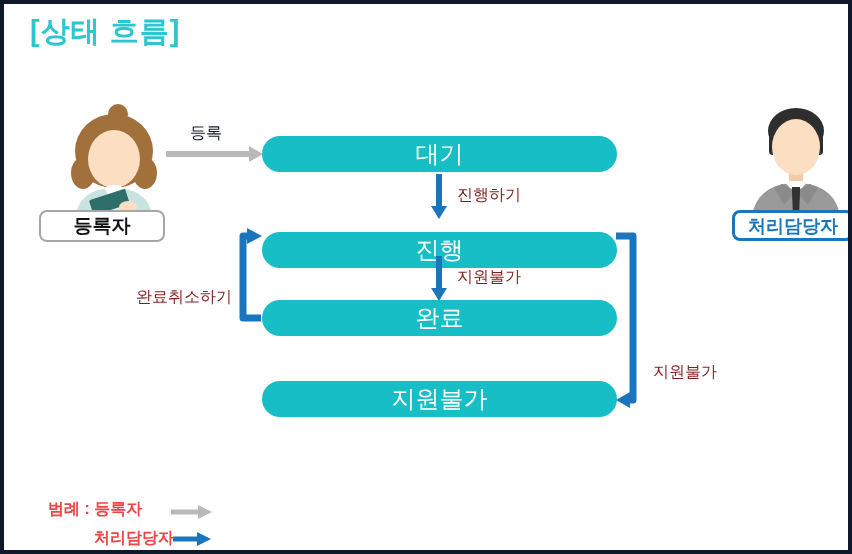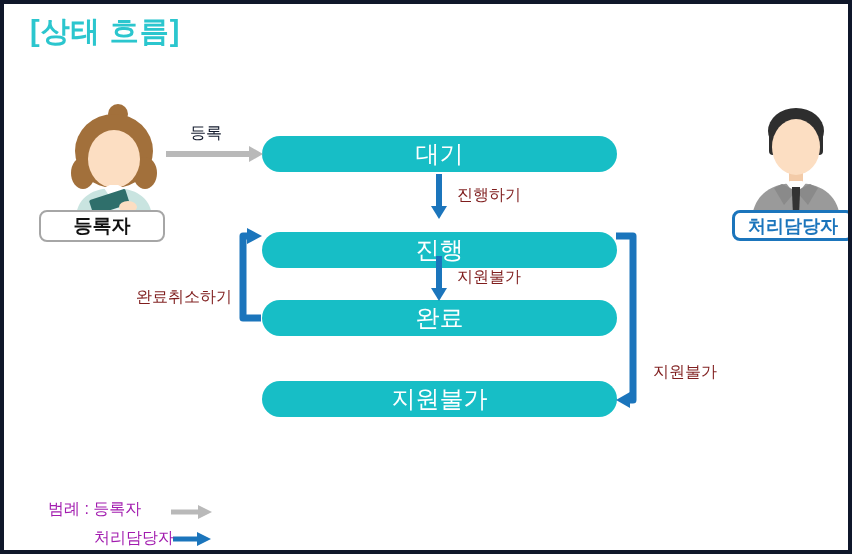--- a/index.html
+++ b/index.html
@@ -58,22 +58,23 @@
     border:2px solid #A6A6A6;
     color:#111;font-size:19px;
   }
   .tag-handler{
     left:728px;top:206px;width:122px;height:31px;
     border:3px solid #1B75BC;
     color:#1B75BC;font-size:18px;
   }
   .legend-text{
     position:absolute;
-    font-size:16px;color:#a21caf;
+    font-size:16px;color:#ef4444;
     white-space:nowrap;
+    font-weight:bold;
   }
   .legend-row1{left:44px;top:495px;}
   .legend-row2{left:90px;top:524px;}
 </style>
 </head>
 <body>
 
 <div class="frame">
 
   <h1 class="title">[상태 흐름]</h1>

